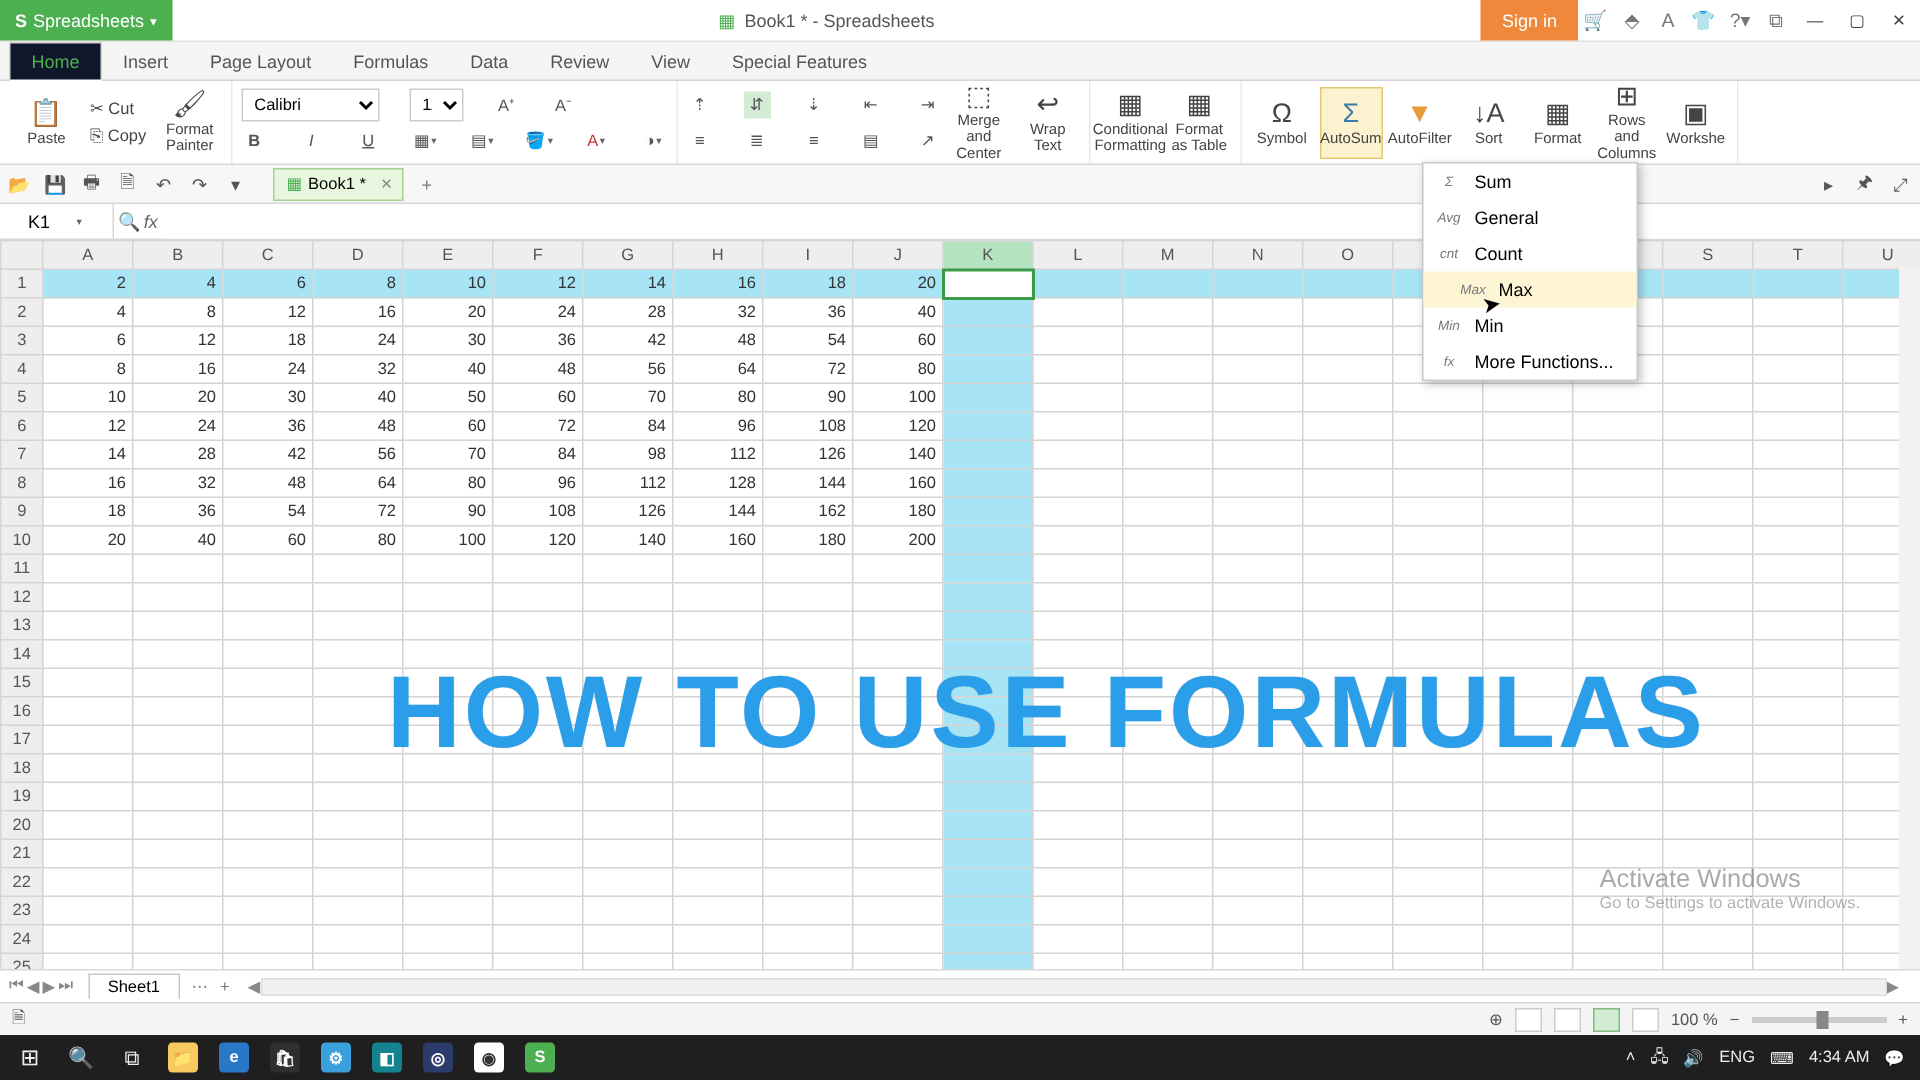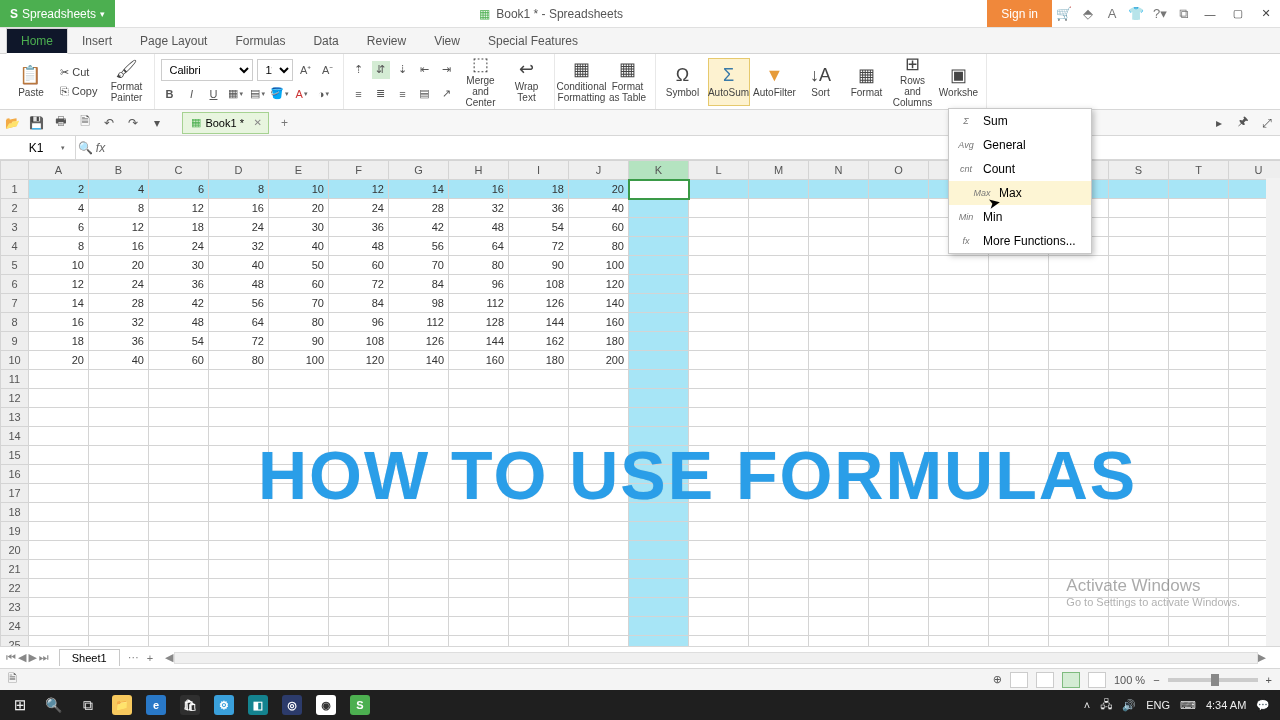--- a/index.html
+++ b/index.html
@@ -21,38 +21,38 @@
 .tab { padding: 5px 14px 5px; color: #555; cursor: pointer; }
 .tab.active { background: #0f172a; border: 1px solid #d4d4d4; border-bottom: 1px solid #fff; margin-bottom: -1px; color: #4caf50; }
 
 
 .ribbon { height: 56px; background: #fff; border-bottom: 1px solid #d7d7d7; display: flex; align-items: center; padding: 0 4px; font-size: 11px; color: #444; }
 .ribbon-group { display: flex; align-items: center; height: 100%; padding: 0 6px; border-right: 1px solid #e8e8e8; gap: 4px; }
 .rbig { display: flex; flex-direction: column; align-items: center; justify-content: center; width: 42px; height: 48px; gap: 1px; font-size: 10px; text-align: center; line-height: 1.1; padding: 2px 0; cursor: pointer; }
 .rbig .ico { font-size: 18px; height: 20px; display: flex; align-items: center; }
 .rbig.active { background: #fdf2d0; border: 1px solid #e6c96d; }
 .rstack { display: flex; flex-direction: column; gap: 2px; }
-.rrow { display: flex; align-items: center; gap: 4px; height: 22px; }
+.rrow { display: flex; align-items: center; gap: 20px; height: 22px; }
 .ritem { padding: 2px 4px; cursor: pointer; display: flex; align-items: center; gap: 3px; }
 .font-select { border: 1px solid #ccc; height: 22px; font-size: 11px; padding: 0 4px; background: #fff; }
 .font-name { width: 92px; }
 .font-size { width: 36px; }
 .small-ico { width: 18px; height: 18px; display: flex; align-items: center; justify-content: center; color: #555; }
 .dd-arrow { font-size: 7px; color: #666; margin-left: 1px; }
 
 
 .quickbar { height: 26px; background: #f7f7f7; border-bottom: 1px solid #d7d7d7; display: flex; align-items: center; padding: 0 4px; gap: 6px; font-size: 12px; }
 .qicon { width: 18px; height: 18px; display: flex; align-items: center; justify-content: center; color: #555; }
 .doctab { display: flex; align-items: center; height: 22px; background: #e8f5df; border: 1px solid #a6d291; padding: 0 24px 0 8px; position: relative; font-size: 11px; margin-left: 10px; }
 .doctab .close { position: absolute; right: 6px; font-size: 10px; color: #888; }
 .addtab { margin-left: 6px; color: #777; }
 
 
 .fxbar { height: 24px; border-bottom: 1px solid #d7d7d7; display: flex; align-items: center; font-size: 12px; }
-.namebox { width: 76px; height: 100%; border-right: 1px solid #d7d7d7; display: flex; align-items: center; padding: 0 16px; gap: 4px; }
+.namebox { width: 76px; height: 100%; border-right: 1px solid #d7d7d7; display: flex; align-items: center; padding: 0 6px; gap: 4px; }
 .namebox input { border: none; width: 40px; font-size: 12px; text-align: center; }
 .fxicon { width: 32px; display: flex; align-items: center; justify-content: center; gap: 2px; color: #666; }
 .fxinput { flex: 1; border: none; height: 100%; padding: 0 6px; font-size: 12px; }
 
 
 .gridwrap { flex: 1; display: flex; position: relative; overflow: hidden; }
 .grid { position: absolute; inset: 0; }
 table.cells { border-collapse: collapse; table-layout: fixed; width: 1260px; }
 table.cells th, table.cells td { border: 1px solid #d4d4d4; height: 19px; font-size: 11px; }
 table.cells th { background: #eee; color: #555; font-weight: normal; }

